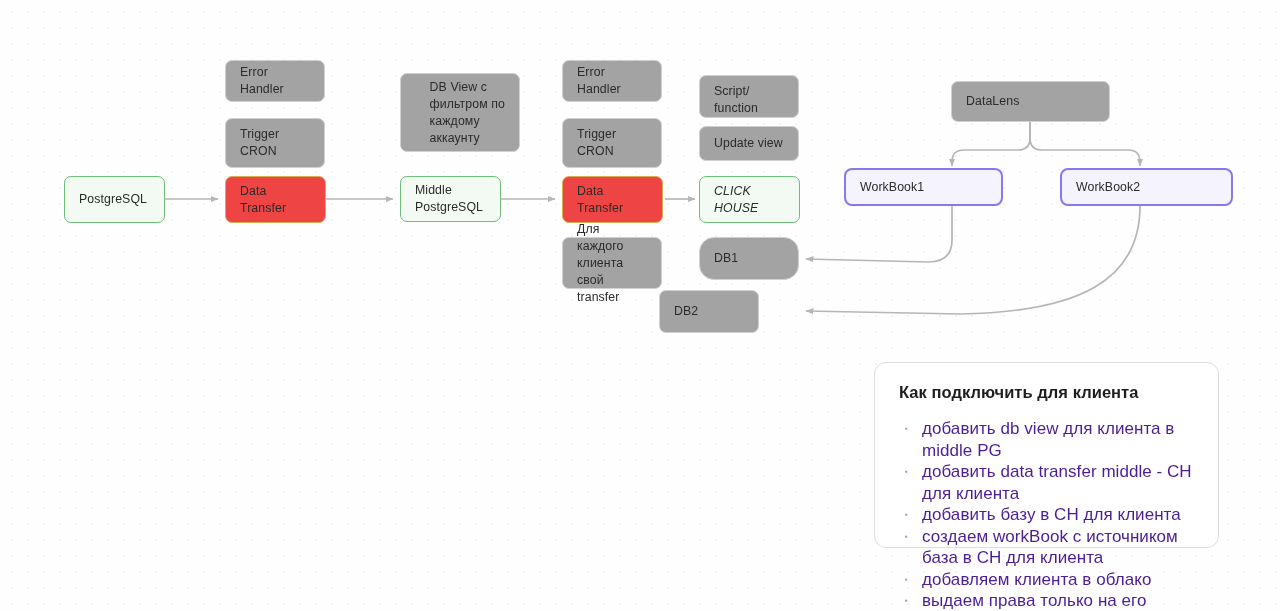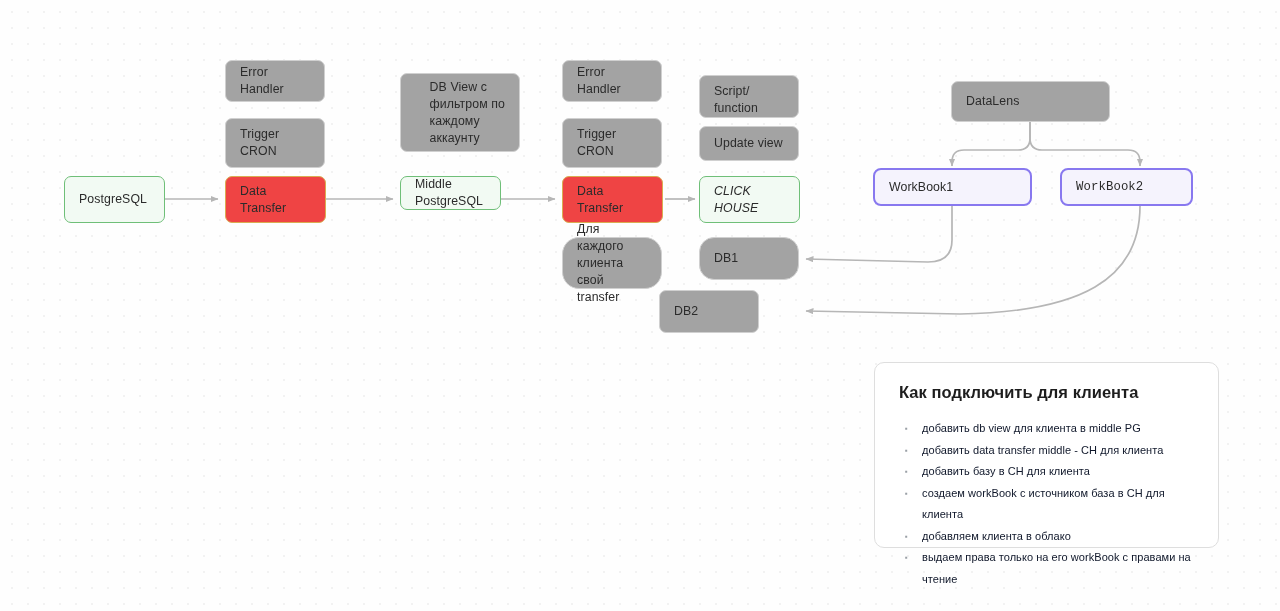--- a/index.html
+++ b/index.html
@@ -81,23 +81,23 @@
     letter-spacing: 0.05px;
     margin-bottom: 16px;
   }
 
   .panel-list {
     list-style: none;
   }
 
   .panel-list li {
     position: relative;
-    font-size: 11px;
+    font-size: 17px;
     line-height: 21.5px;
-    color: #0f172a;
+    color: #4c1d95;
     padding-left: 23px;
     letter-spacing: 0.05px;
   }
 
   .panel-list li::before {
     content: "\25AA";
     position: absolute;
     left: 6px;
     top: 0;
     color: #9aa0a6;
@@ -150,38 +150,38 @@
     <span>Data Transfer</span>
   </div>
 
   <div class="node" style="left:400px; top:73px; width:120px; height:79px; align-items:center;justify-content:flex-end;">
     <span>DB View с
 фильтром по
 каждому
 аккаунту</span>
   </div>
 
-  <div class="node green" style="left:400px; top:176px; width:101px; height:34px;">
+  <div class="node green" style="left:400px; top:176px; width:101px; height:46px;">
     <span>Middle
 PostgreSQL</span>
   </div>
 
   <div class="node" style="left:562px; top:60px; width:100px; height:42px;">
     <span>Error Handler</span>
   </div>
 
   <div class="node" style="left:562px; top:118px; width:100px; height:50px;">
     <span>Trigger CRON</span>
   </div>
 
   <div class="node amber" style="left:562px; top:176px; width:101px; height:47px;">
     <span>Data Transfer</span>
   </div>
 
-  <div class="node" style="left:562px; top:237px; width:100px; height:52px; align-items:center;border-radius:17px;">
+  <div class="node" style="left:562px; top:237px; width:100px; height:52px; align-items:center;">
     <span>Для каждого
 клиента свой
 transfer</span>
   </div>
 
   <div class="node" style="left:699px; top:75px; width:100px; height:43px; align-items:flex-end;">
     <span>Script/
 function</span>
   </div>
 
@@ -198,29 +198,29 @@
   </div>
 
   <div class="node" style="left:659px; top:290px; width:100px; height:43px;">
     <span>DB2</span>
   </div>
 
   <div class="node" style="left:951px; top:81px; width:159px; height:41px;">
     <span>DataLens</span>
   </div>
 
-  <div class="node purple" style="left:873px; top:168px; width:159px; height:38px;">
+  <div class="node purple" style="left:844px; top:168px; width:159px; height:38px;">
     <span>WorkBook1</span>
   </div>
 
-  <div class="node purple" style="left:1060px; top:168px; width:133px; height:38px;font-family:Liberation Mono, monospace;">
+  <div class="node purple" style="left:1060px; top:168px; width:173px; height:38px;">
     <span>WorkBook2</span>
   </div>
 
-  <div class="panel" style="left:874px; top:362px; width:345px; height:186px;">
+  <div class="panel" style="left:874px; top:362px; width:345px; height:186px;border-radius:12px;">
     <div class="panel-title">Как подключить для клиента</div>
     <ul class="panel-list">
       <li>добавить db view для клиента в middle PG</li>
       <li>добавить data transfer middle - CH для клиента</li>
       <li>добавить базу в CH для клиента</li>
       <li>создаем workBook с источником база в CH для клиента</li>
       <li>добавляем клиента в облако</li>
       <li>выдаем права только на его workBook с правами на чтение</li>
     </ul>
   </div>

